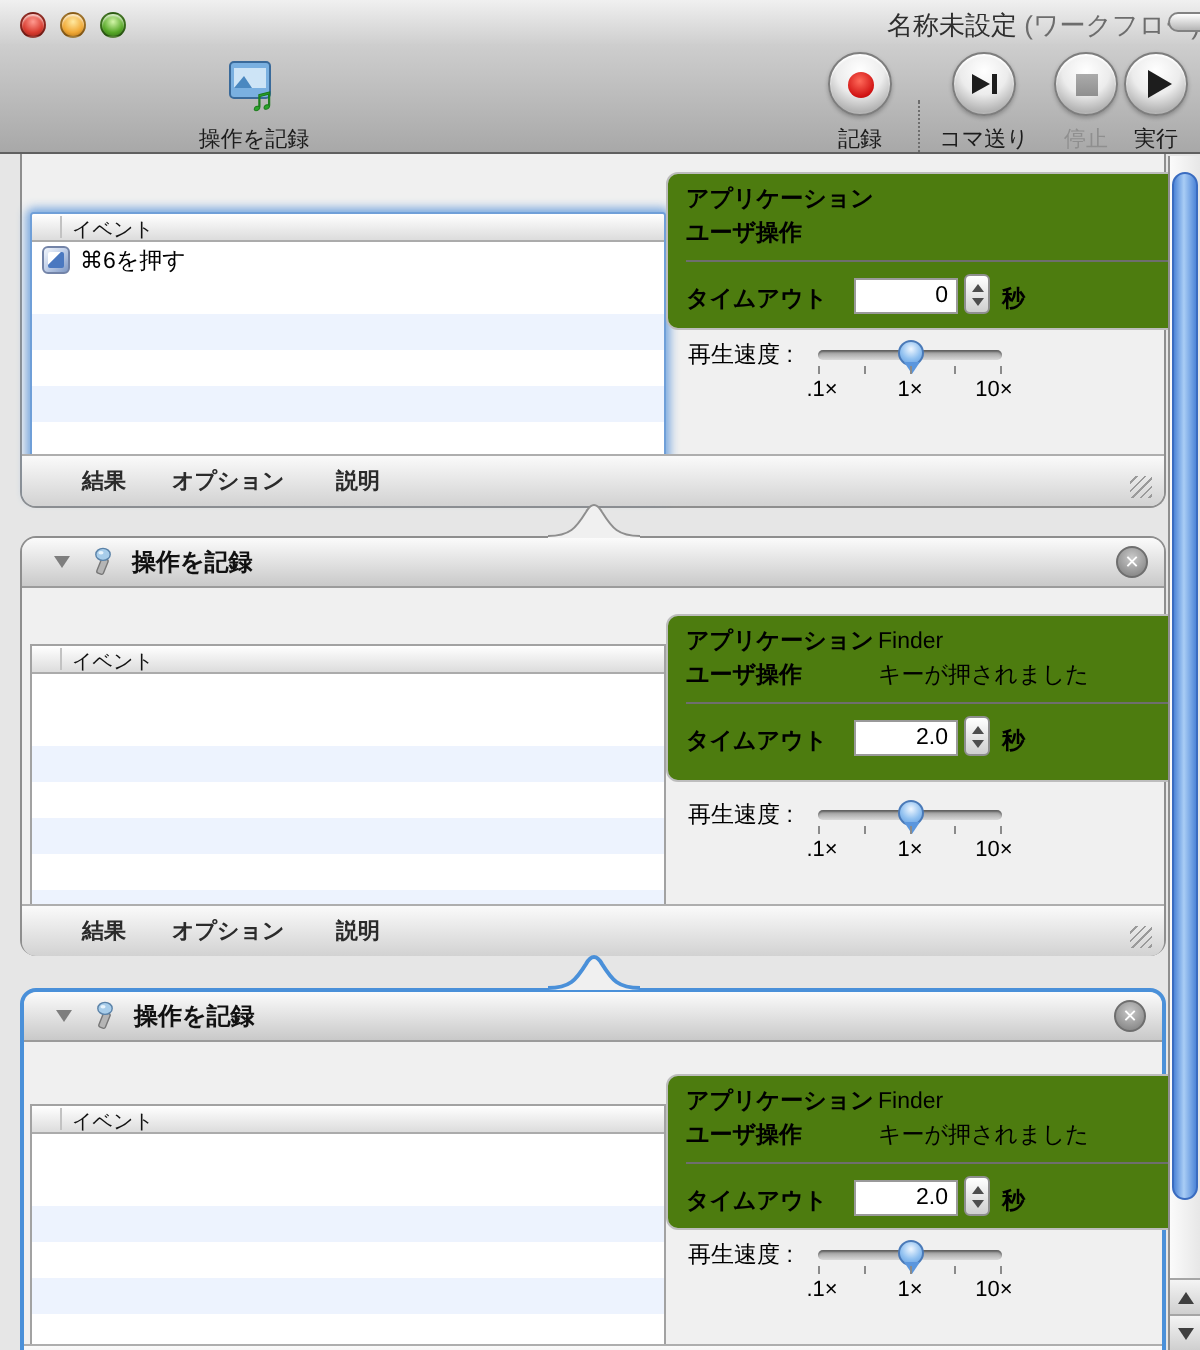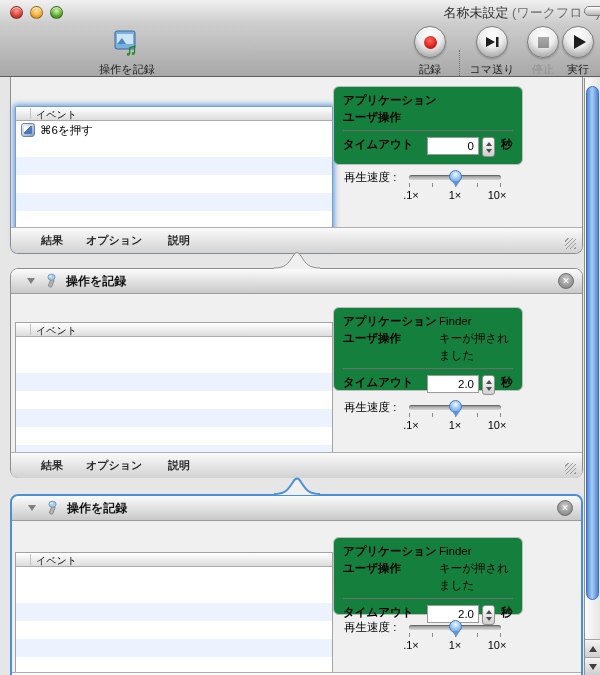--- a/index.html
+++ b/index.html
@@ -67,26 +67,26 @@
   .erow.sel { background:linear-gradient(#cecece,#c2c2c2); }
   .app-icon { width:14px; height:14px; border-radius:3px; margin-right:5px; flex:0 0 auto;
     background:linear-gradient(135deg,#f2f6fc 0%,#c4d2ea 45%,#7e98c4 100%); border:1px solid #7384a8;
     position:relative; }
   .app-icon::after { content:""; position:absolute; left:2px; top:2px; width:8px; height:8px;
     background:linear-gradient(135deg,#ffffff 40%,#4a78c0 41%); border-radius:1px; }
   .stripes { position:absolute; left:0; right:0; bottom:0;
     background:repeating-linear-gradient(#ffffff 0px,#ffffff 18px,#edf3fe 18px,#edf3fe 36px); }
 
   
-  .panel { position:absolute; width:190px; background:#15803d; border:1px solid #bdbdbd; border-radius:6px;
+  .panel { position:absolute; width:268px; background:#4d7c0f; border:1px solid #bdbdbd; border-radius:6px;
     padding:5px 9px 0 9px; }
   .prow { font-size:11.5px; line-height:17px; color:#000; display:flex; }
   .plabel { font-weight:bold; width:96px; flex:0 0 auto; }
   .pdivider { border-top:1px solid #6e6e6e; margin:4px 0 6px 0; }
-  .trow { display:flex; align-items:flex-start; font-size:11.5px; }
+  .trow { display:flex; align-items:flex-end; font-size:11.5px; }
   .timeout-input { width:52px; height:18px; border:1px solid #9a9a9a; font-size:11.5px; text-align:right;
     padding-right:4px; background:#fff; font-family:inherit; }
   .stepper { width:13px; height:20px; margin-left:3px; border:1px solid #8f8f8f; border-radius:3px;
     background:linear-gradient(#ffffff,#cfcfcf); display:flex; flex-direction:column; align-items:center; justify-content:center; }
   .stp-up { width:0;height:0;border-bottom:4px solid #4d4d4d;border-left:3px solid transparent;border-right:3px solid transparent; margin-bottom:3px; }
   .stp-dn { width:0;height:0;border-top:4px solid #4d4d4d;border-left:3px solid transparent;border-right:3px solid transparent; }
   .sec { margin-left:6px; font-weight:bold; }
 
   
   .speed-label { position:absolute; font-size:11.5px; color:#000; }

